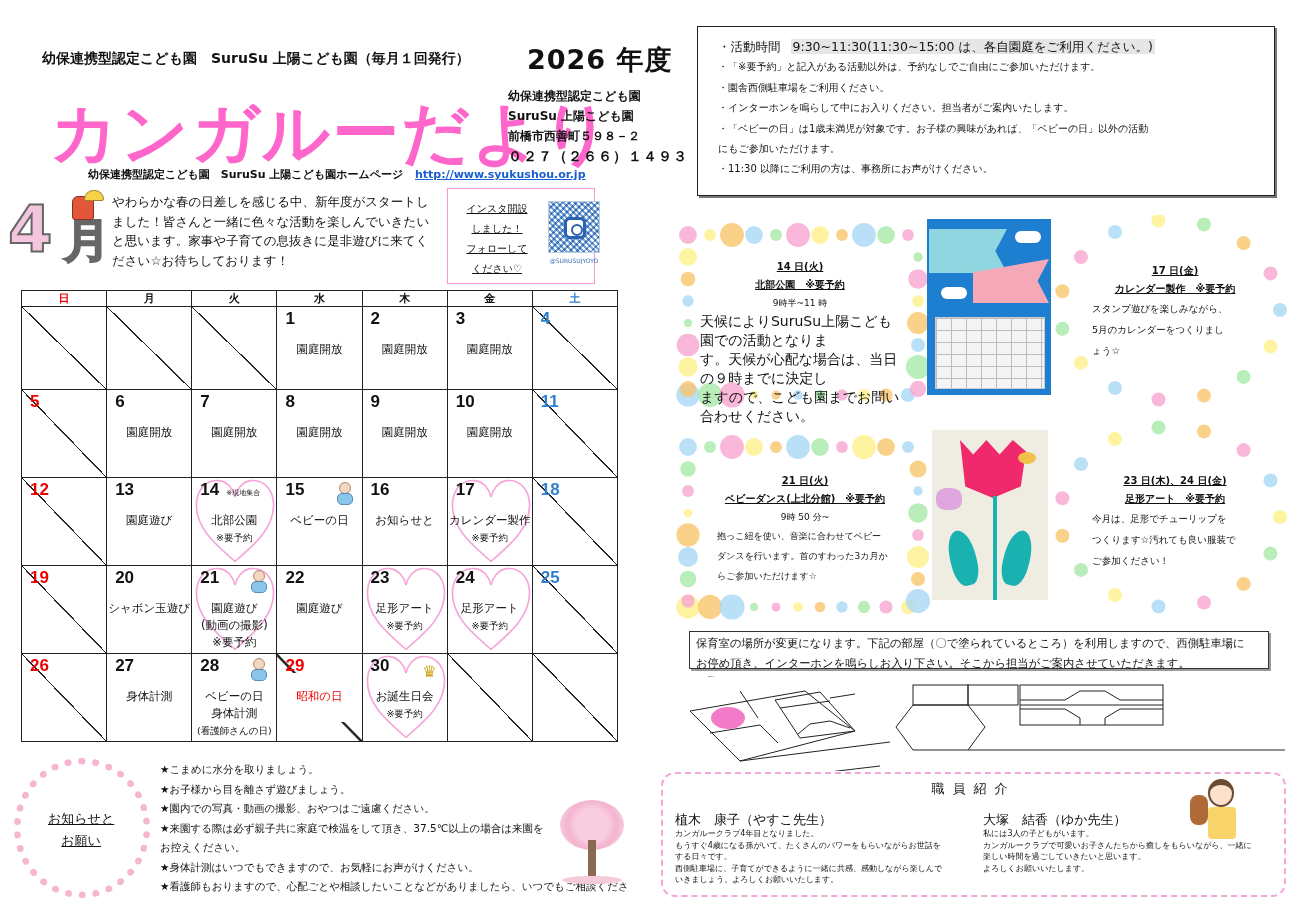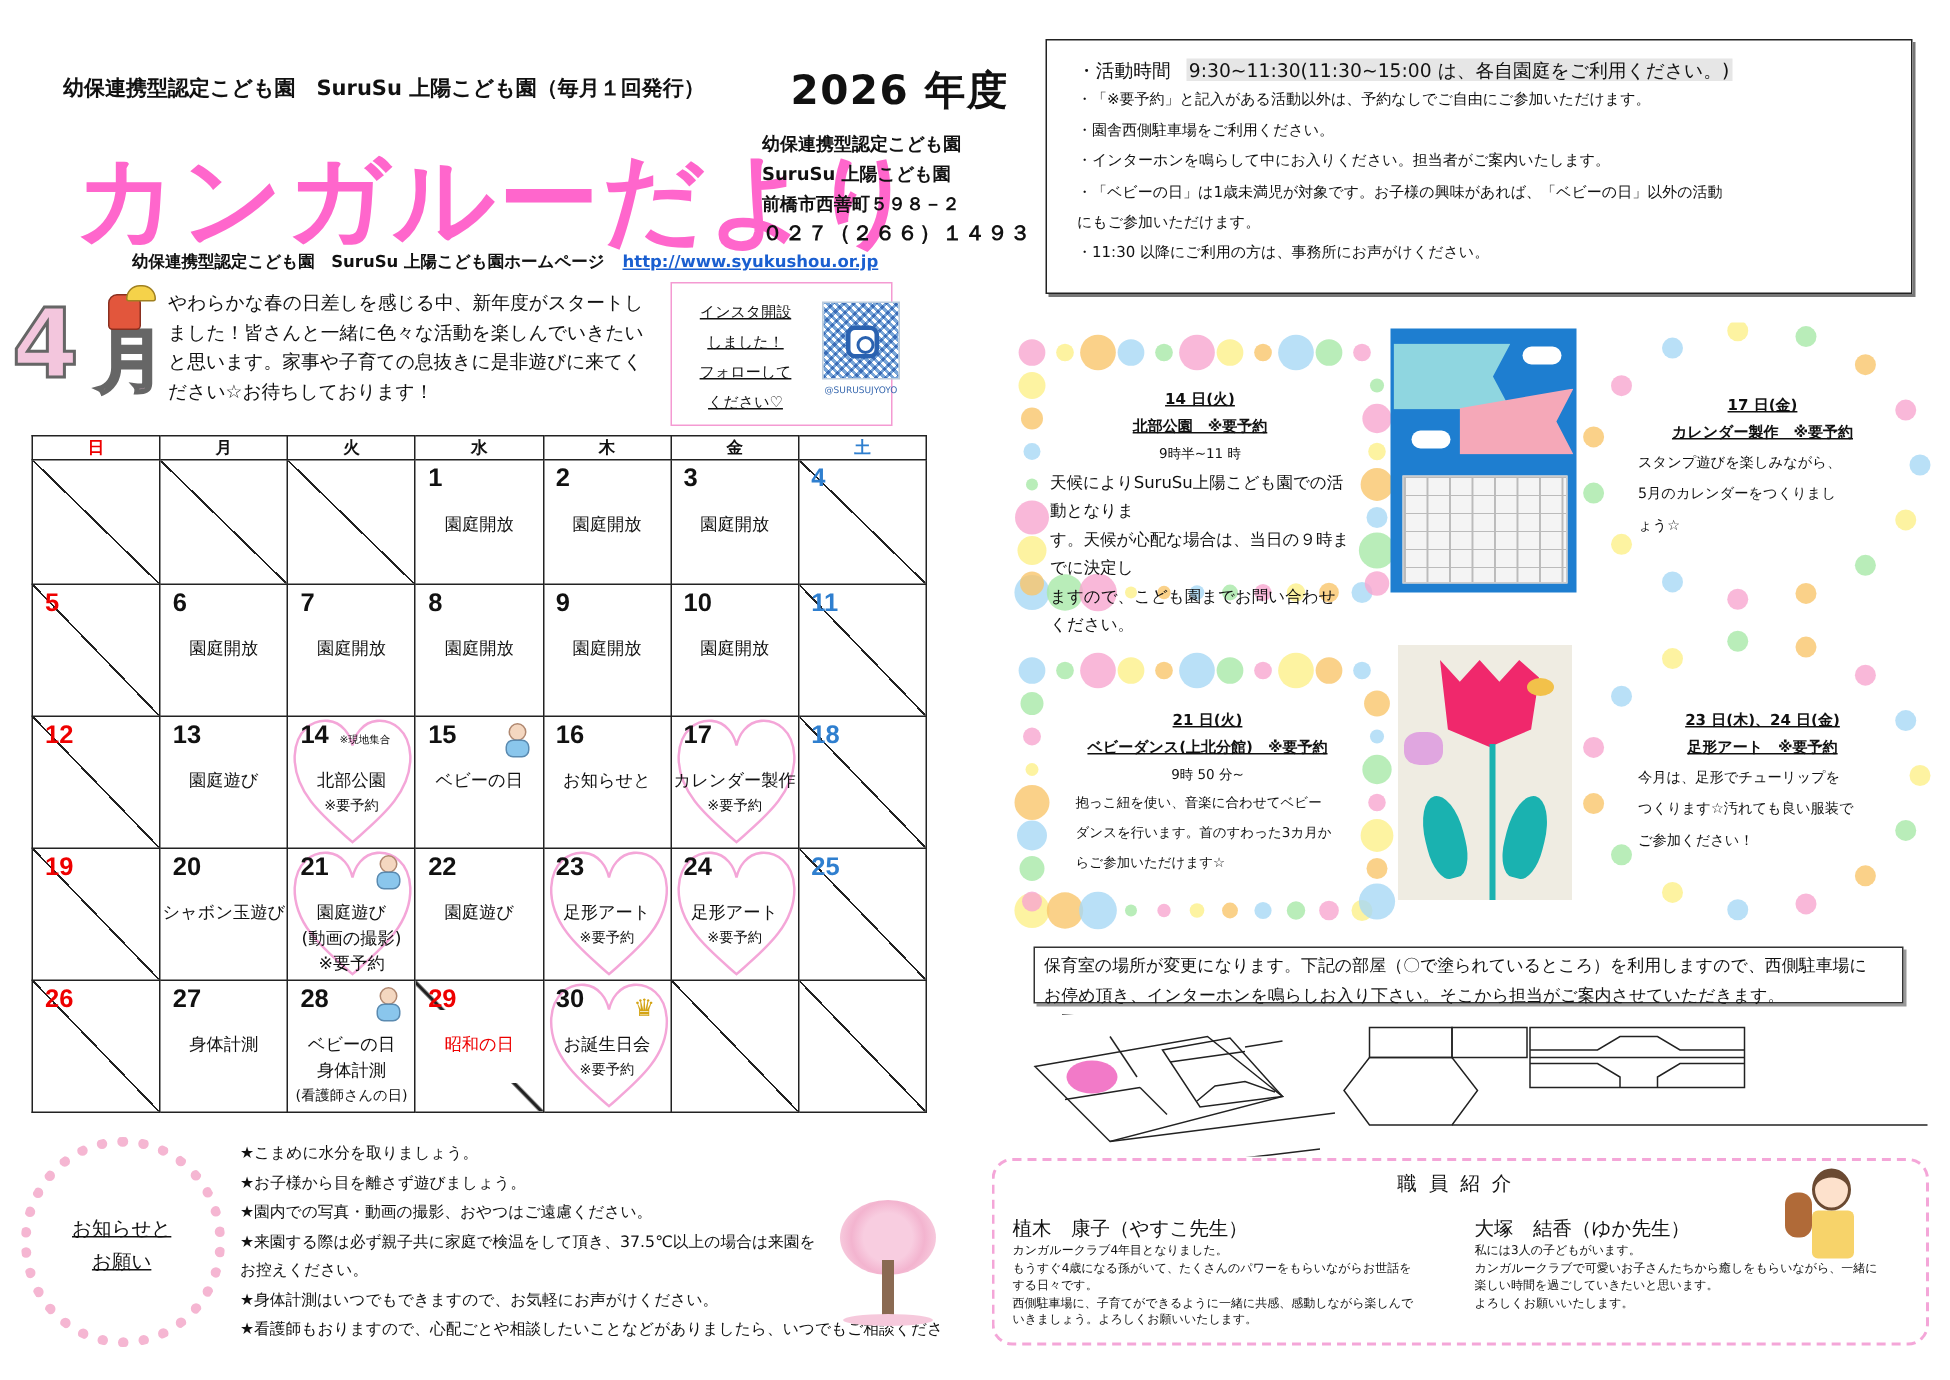--- a/index.html
+++ b/index.html
@@ -71,21 +71,21 @@
   
   .info { left: 697px; top: 26px; width: 578px; height: 170px; border: 1px solid #222; box-shadow: 2px 2px 0 #777; padding: 10px 0 0 20px; }
   .info .l { font-size: 10px; line-height: 20.4px; white-space: nowrap; }
   .info .l0 { font-size: 12.5px; }
   .info .l0 .hl { background: #e6e6e6; margin-left: 10px; padding: 0 2px; }
 
   
   .card { text-align: center; }
   .card .t1, .card .t2 { text-decoration: underline; font-size: 10px; line-height: 18px; font-weight: bold; }
   .card .t3 { font-size: 9px; line-height: 18px; }
-  .card .body { font-size: 11px; line-height: 19px; text-align: left; }
+  .card .body { font-size: 14px; line-height: 19px; text-align: left; }
 
   .photo1 { left: 927px; top: 219px; width: 124px; height: 176px; background: #1e7ed0; overflow: hidden; }
   .photo1 .fish1 { position: absolute; left: 2px; top: 10px; width: 78px; height: 44px; background: #8fd6e0; clip-path: polygon(0 0, 100% 0, 85% 50%, 100% 100%, 0 100%); }
   .photo1 .fish2 { position: absolute; left: 46px; top: 40px; width: 76px; height: 44px; background: #f5a8b8; clip-path: polygon(0 30%, 100% 0, 85% 50%, 100% 100%, 0 100%); }
   .photo1 .cloud { position: absolute; background: #fff; border-radius: 10px; }
   .photo1 .sheet { position: absolute; left: 8px; top: 98px; width: 110px; height: 72px; background: #f4f4f4; border: 1px solid #ccc;
       background-image: linear-gradient(#bbb 1px, transparent 1px), linear-gradient(90deg, #bbb 1px, transparent 1px); background-size: 15px 12px; }
 
   .photo2 { left: 932px; top: 430px; width: 116px; height: 170px; background: #efece2; overflow: hidden; }
   .photo2 .flower { position: absolute; left: 28px; top: 10px; width: 66px; height: 58px; background: #f0286c; clip-path: polygon(0 0, 20% 25%, 40% 0, 60% 25%, 80% 0, 100% 20%, 92% 80%, 50% 100%, 8% 80%); }

